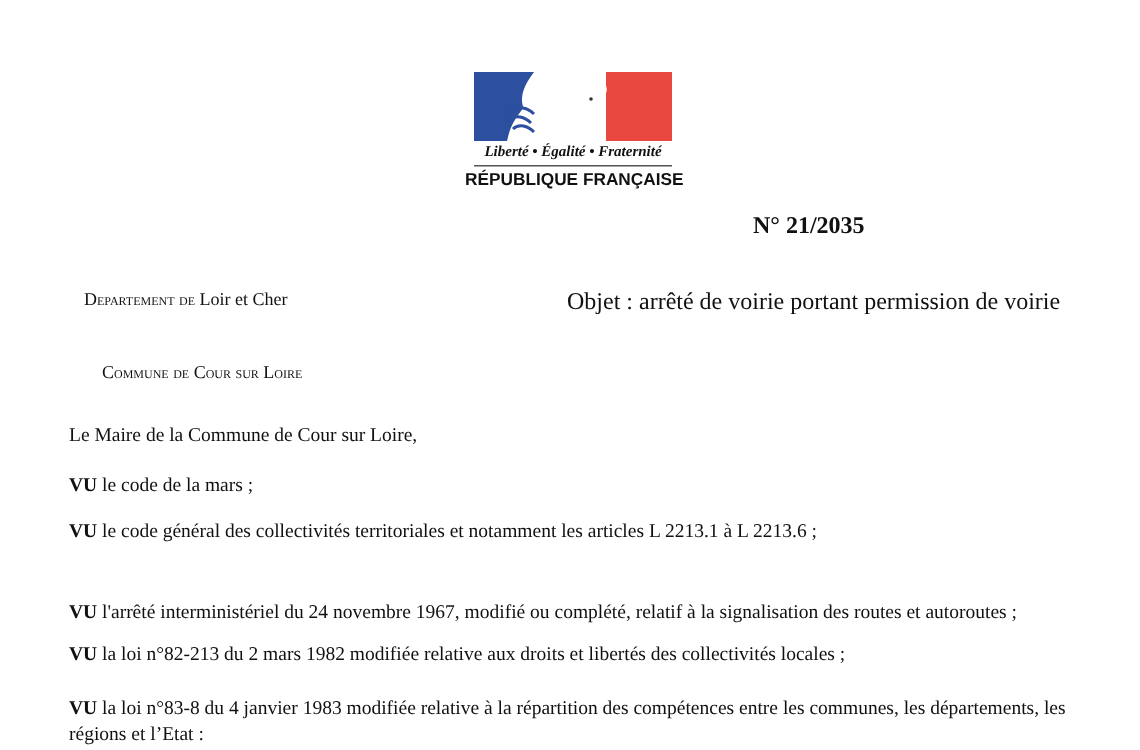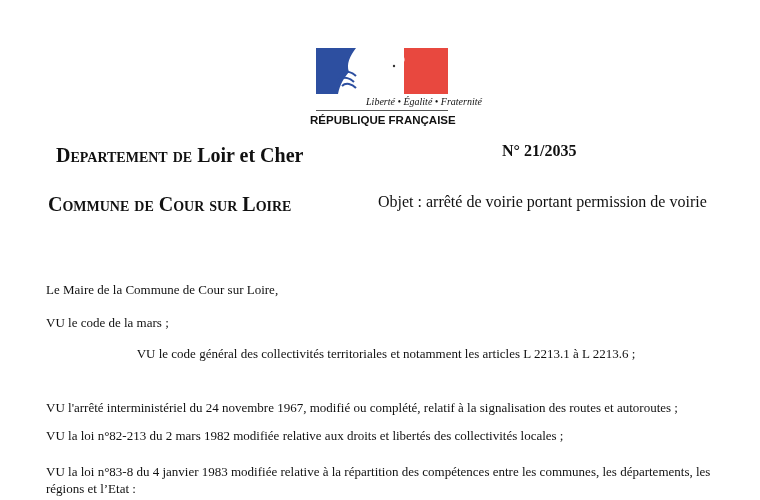--- a/index.html
+++ b/index.html
@@ -8,42 +8,42 @@
       background: #ffffff;
       font-family: "Liberation Serif", "DejaVu Serif", serif;
       color: #111111;
       position: relative;
     }
     .logo {
       position: absolute; left: 316px; top: 48px; width: 132px; height: 46px;
     }
     .motto {
       position: absolute; left: 316px; top: 96px; width: 132px;
-      text-align: center; font-style: italic; font-weight: normal;
-      font-size: 10px; letter-spacing: 0px; white-space: nowrap; margin-left: 42px;
+      text-align: center; font-style: italic; font-weight: bold;
+      font-size: 10px; letter-spacing: 0px; white-space: nowrap;
     }
     .rf {
       position: absolute; left: 310px; top: 112px; width: 144px;
       text-align: center; font-family: "Liberation Sans", sans-serif;
       font-weight: bold; font-size: 11.5px; white-space: nowrap;
       padding-top: 2px;
     }
     .rf-line {
       position: absolute; left: 316px; top: 110px; width: 132px; height: 1px; background: #555;
     }
     .hdr {
-      position: absolute; font-weight: bold; white-space: nowrap; font-size: 20px;
+      position: absolute; font-weight: normal; white-space: nowrap; font-size: 12px; margin-top: 48px;
     }
     .sc { font-variant: small-caps; }
     .num { position: absolute; left: 502px; top: 142px; font-weight: bold; font-size: 16px; }
     .objet { position: absolute; left: 378px; top: 193px; font-size: 16px; white-space: nowrap; }
     .para {
       position: absolute; left: 46px; width: 680px; font-size: 13px; line-height: 17px;
     }
-    .para b { font-weight: normal; margin-top: 46px; }
+    .para b { font-weight: bold; margin-top: 46px; }
   </style>
 </head>
 <body>
 
 <div class="logo">
   <svg width="132" height="46" viewBox="0 0 132 46">
     <rect x="0" y="0" width="44" height="46" fill="#2d4fa0"></rect>
     <rect x="44" y="0" width="44" height="46" fill="#ffffff"></rect>
     <rect x="88" y="0" width="44" height="46" fill="#e8483f"></rect>
     <path d="M40 0 C34 8 30 16 33 24 C28 30 24 36 22 46 L60 46 C62 40 66 36 70 34 C78 32 80 30 82 28 C84 26 83 24 86 22 C88 18 86 16 88 14 C90 10 86 6 84 0 Z" fill="#ffffff"></path>
@@ -52,31 +52,31 @@
   </svg>
 </div>
 <div class="motto">Liberté • Égalité • Fraternité</div>
 <div class="rf-line"></div>
 <div class="rf">RÉPUBLIQUE FRANÇAISE</div>
 
 <div class="hdr" style="left:56px; top:144px;">
   <span class="sc">Departement de</span>
   <span>Loir et Cher</span>
 </div>
-<div class="hdr sc" style="left:48px; top:193px;">Commune de Cour sur Loire</div>
+<div class="hdr sc" style="left:68px; top:193px;">Commune de Cour sur Loire</div>
 
 <div class="num">N° 21/2035</div>
 <div class="objet">Objet : arrêté de voirie portant permission de voirie</div>
 
 <div class="para" style="top:281px;">Le Maire de la Commune de Cour sur Loire,</div>
 
 <div class="para" style="top:314px;">
   <b>VU</b><span> le code de la mars ;</span>
 </div>
-<div class="para" style="top:345px;text-align:center;">
+<div class="para" style="top:345px;">
   <b>VU</b><span> le code général des collectivités territoriales et notamment les articles L 2213.1 à L 2213.6 ;</span>
 </div>
 <div class="para" style="top:399px; width:665px;">
   <b>VU</b><span> l'arrêté interministériel du 24 novembre 1967, modifié ou complété, relatif à la signalisation des routes et autoroutes ;</span>
 </div>
 <div class="para" style="top:427px;">
   <b>VU</b><span> la loi n°82-213 du 2 mars 1982 modifiée relative aux droits et libertés des collectivités locales ;</span>
 </div>
 <div class="para" style="top:463px; width:665px;">
   <b>VU</b><span> la loi n°83-8 du 4 janvier 1983 modifiée relative à la répartition des compétences entre les communes, les départements, les régions et l’Etat :</span>

